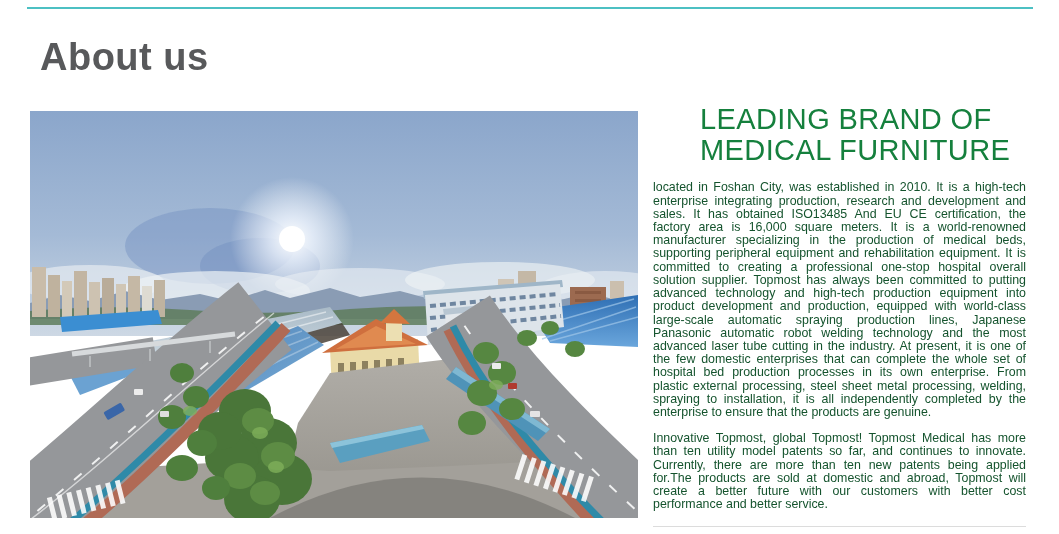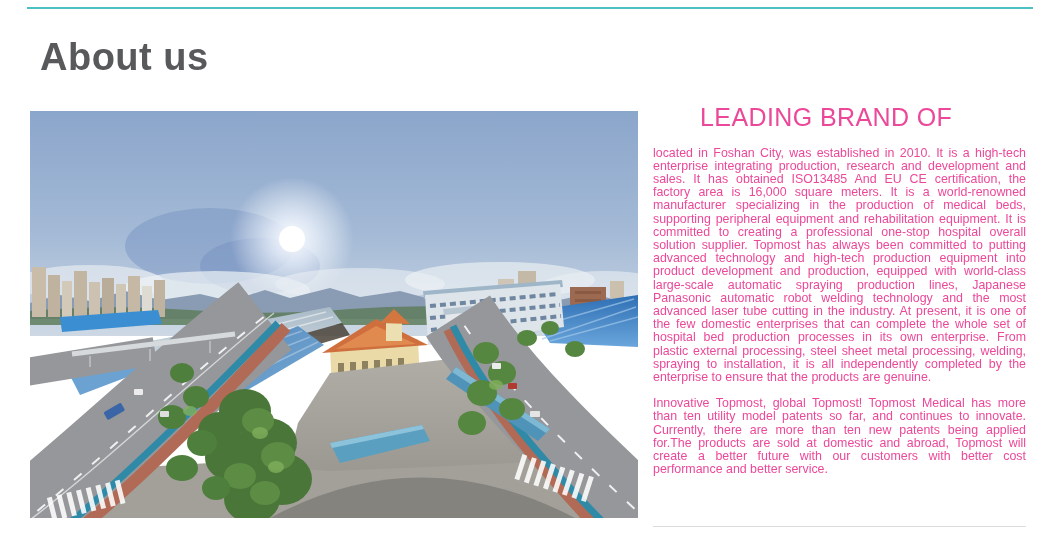--- a/index.html
+++ b/index.html
@@ -33,32 +33,32 @@
   }
   .hero svg { display: block; }
   .content {
     position: absolute;
     left: 653px; top: 104px;
     width: 373px;
   }
   .headline {
     margin: 0 0 16px 0;
     padding-left: 47px;
-    font-size: 25px;
+    font-size: 29px;
     line-height: 1.06;
     font-weight: 400;
     letter-spacing: 0.4px;
-    color: #ec4899;
+    color: #15803d;
   }
   .headline span { display: block; }
   .paragraph {
     margin: 0 0 13px 0;
     font-size: 12.4px;
     line-height: 13.2px;
-    color: #ec4899;
+    color: #14532d;
     text-align: justify;
   }
   .bottom-rule {
     position: absolute;
     left: 653px; top: 526px;
     width: 373px; height: 1px;
     background: #dcdcdc;
   }
 </style>
 </head>
@@ -291,18 +291,19 @@
       <rect x="462" y="252" width="9" height="6" rx="1" fill="#ececec"></rect>
       <rect x="478" y="272" width="9" height="6" rx="1" fill="#b03a2f"></rect>
       <rect x="500" y="300" width="10" height="6" rx="1" fill="#e4e4e4"></rect>
     </g>
   </svg>
 </figure>
 
 <section class="content">
   <h2 class="headline">
     <span>LEADING BRAND OF</span>
+    <span>MEDICAL FURNITURE</span>
   </h2>
   <p class="paragraph">located in Foshan City, was established in 2010.  It is a high-tech enterprise integrating production, research and development and sales. It has obtained ISO13485 And EU CE certification, the  factory area is 16,000 square meters. It is a world-renowned manufacturer specializing in the production of medical beds, supporting peripheral equipment and rehabilitation equipment. It is committed to creating a professional one-stop hospital overall solution supplier. Topmost has always been committed to putting advanced technology and high-tech production equipment into product development and production, equipped with world-class large-scale automatic spraying production lines, Japanese Panasonic automatic robot welding technology and the most advanced laser tube cutting in the industry. At present, it is one of the few domestic enterprises that can complete the whole set of hospital bed production processes in its own enterprise. From plastic external processing, steel sheet metal processing, welding, spraying to installation, it is all independently completed by the enterprise to ensure that the products are genuine.</p>
   <p class="paragraph">Innovative Topmost, global Topmost! Topmost Medical has more than ten utility model patents so far, and continues to innovate. Currently, there are more than ten new patents being applied for.The products are sold at domestic  and abroad, Topmost will create a better future with our customers with better cost performance and better service.</p>
 </section>
 
 <div class="bottom-rule"></div>
 
 </body></html>

